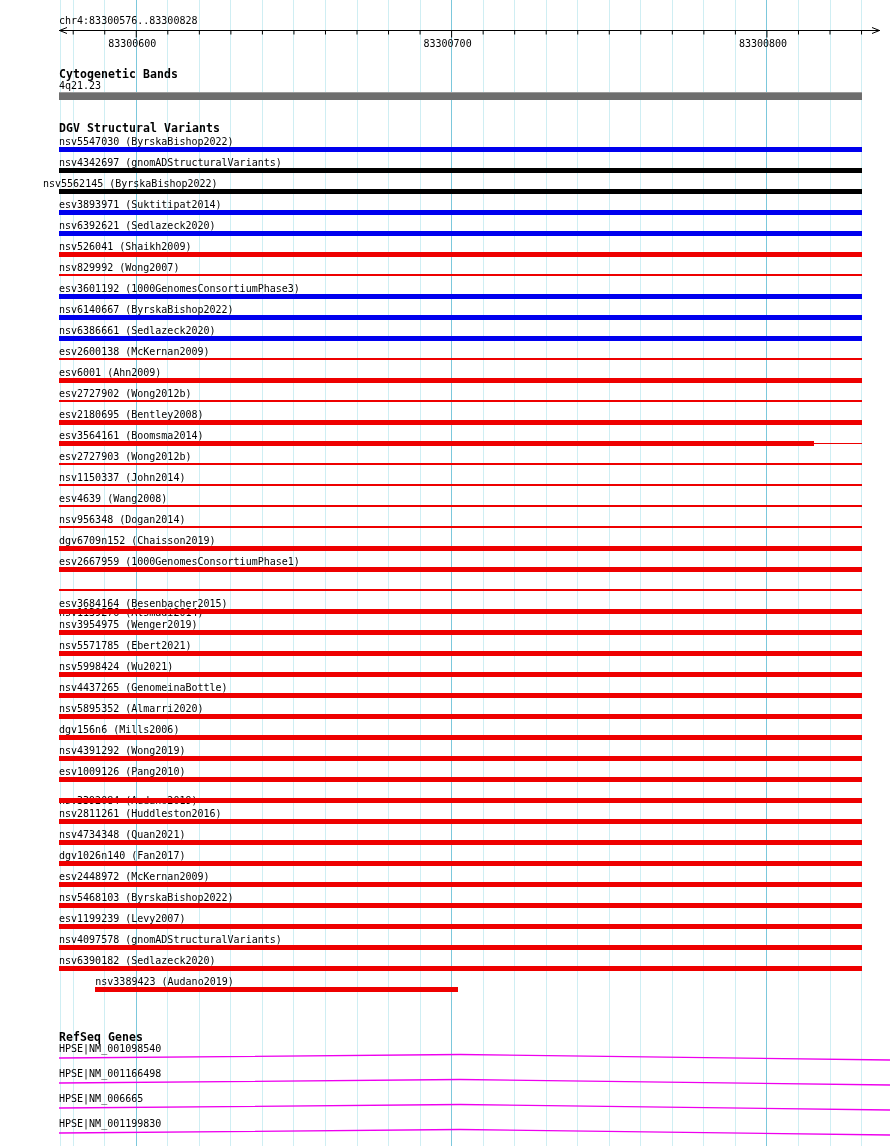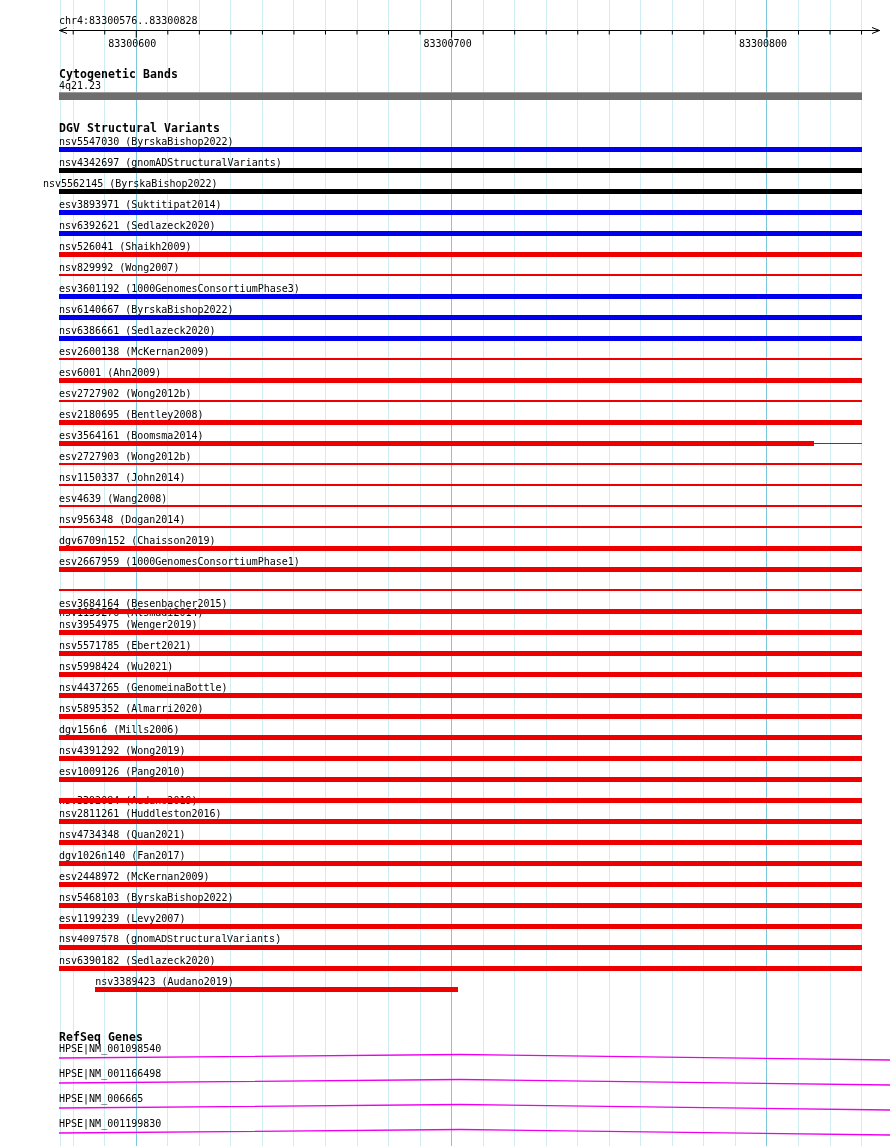--- a/index.html
+++ b/index.html
@@ -165,21 +165,21 @@
       <div class="txt" style="left: 59px; top: 828.5px;">nsv4734348 (Quan2021)</div>
       <div class="bar" style="left: 59px; width: 803px; top: 840px; height: 5px; background: rgb(238, 0, 0);"></div>
       <div class="txt" style="left: 59px; top: 849.5px;">dgv1026n140 (Fan2017)</div>
       <div class="bar" style="left: 59px; width: 803px; top: 861px; height: 5px; background: rgb(238, 0, 0);"></div>
       <div class="txt" style="left: 59px; top: 870.5px;">esv2448972 (McKernan2009)</div>
       <div class="bar" style="left: 59px; width: 803px; top: 882px; height: 5px; background: rgb(238, 0, 0);"></div>
       <div class="txt" style="left: 59px; top: 891.5px;">nsv5468103 (ByrskaBishop2022)</div>
       <div class="bar" style="left: 59px; width: 803px; top: 903px; height: 5px; background: rgb(238, 0, 0);"></div>
       <div class="txt" style="left: 59px; top: 912.5px;">esv1199239 (Levy2007)</div>
       <div class="bar" style="left: 59px; width: 803px; top: 924px; height: 5px; background: rgb(238, 0, 0);"></div>
-      <div class="txt" style="left: 59px; top: 933.5px; font-family: Liberation Mono, monospace;">nsv4097578 (gnomADStructuralVariants)</div>
+      <div class="txt" style="left: 59px; top: 933.5px;">nsv4097578 (gnomADStructuralVariants)</div>
       <div class="bar" style="left: 59px; width: 803px; top: 945px; height: 5px; background: rgb(238, 0, 0);"></div>
       <div class="txt" style="left: 59px; top: 954.5px;">nsv6390182 (Sedlazeck2020)</div>
       <div class="bar" style="left: 59px; width: 803px; top: 966px; height: 5px; background: rgb(238, 0, 0);"></div>
       <div class="txt" style="left: 95.2863px; top: 975.5px;">nsv3389423 (Audano2019)</div>
       <div class="bar" style="left: 95.2863px; width: 362.63px; top: 987px; height: 5px; background: rgb(238, 0, 0);"></div>
     </div>
 
   <div class="hdr" style="left:59px;top:1031px;">RefSeq Genes</div>
   <div id="geneLabels">
       <div class="txt" style="left: 59px; top: 1043px;">HPSE|NM_001098540</div>

